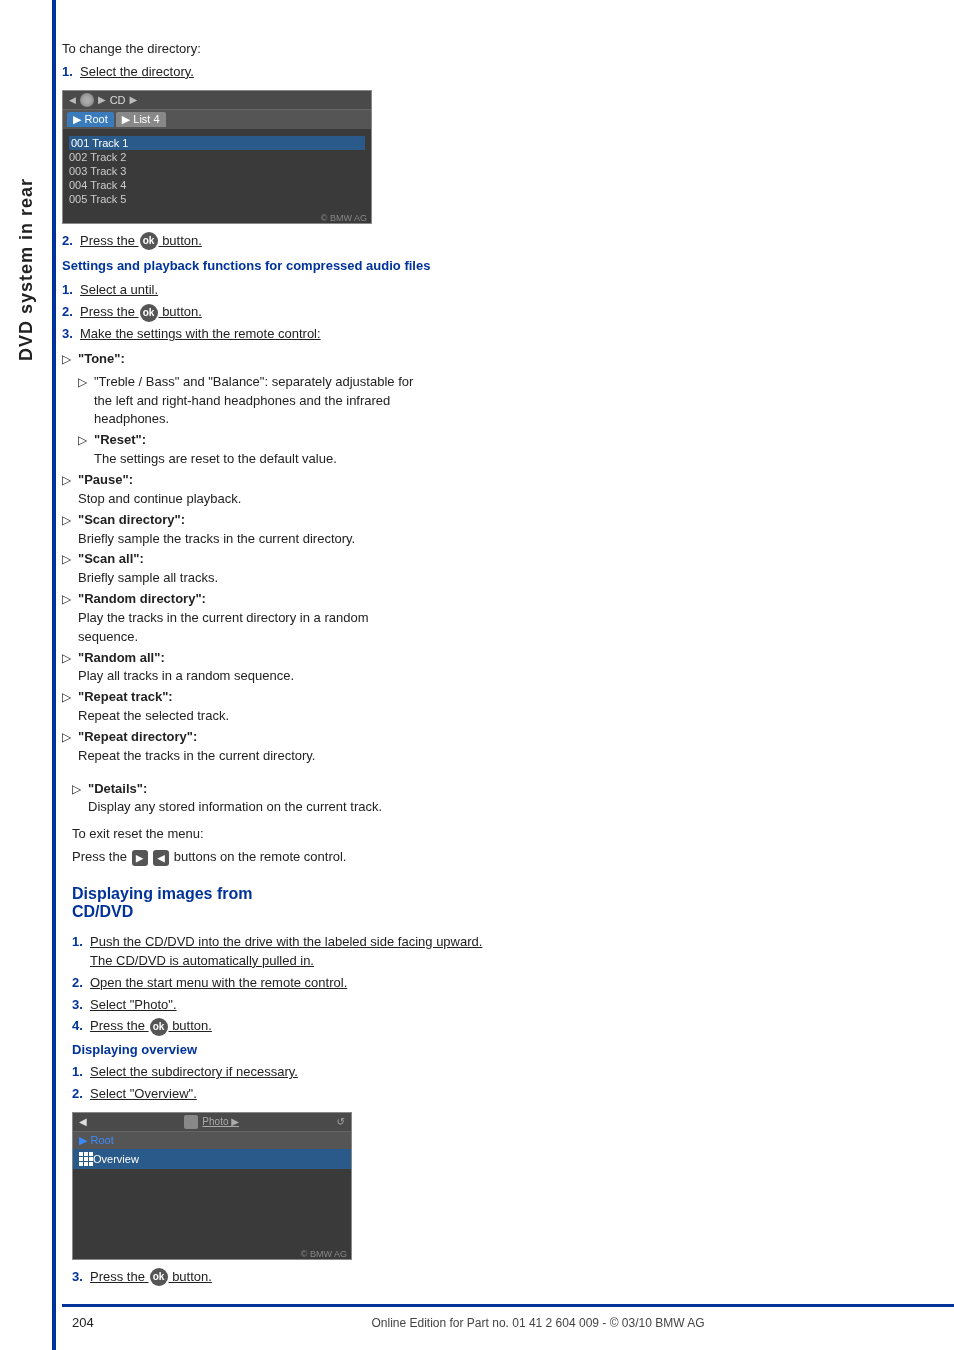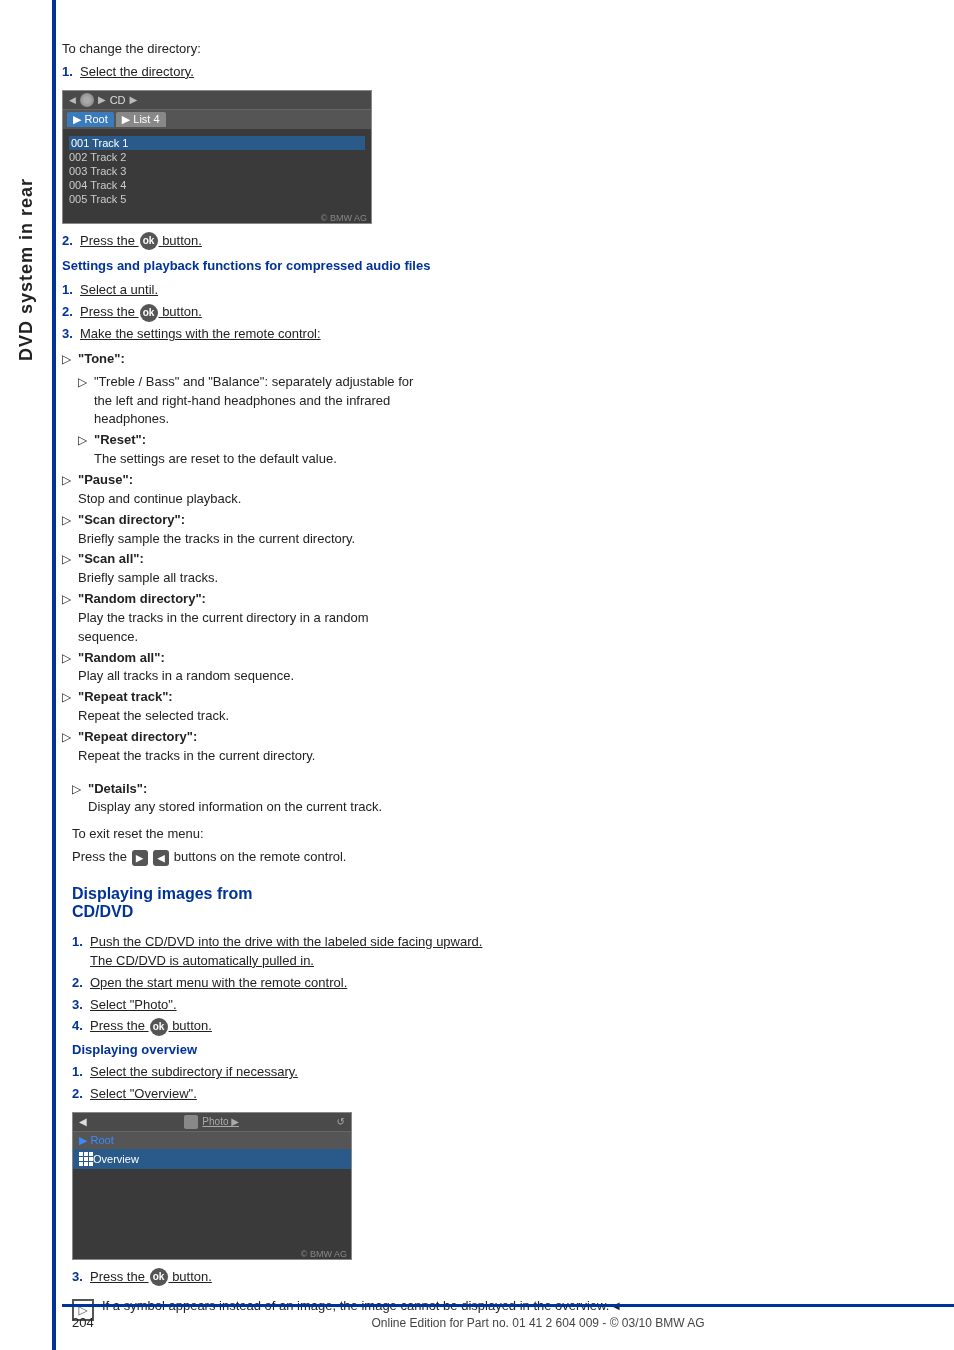--- a/index.html
+++ b/index.html
@@ -613,24 +613,20 @@
     </div>
 
     <ol class="num-list">
       <li>
         <span class="num" style="color:#003399;">3.</span>
         <span class="content">Press the <span class="ok-btn">ok</span> button.</span>
       </li>
     </ol>
 
 
-    <div class="note-box">
-      <div class="triangle-symbol"></div>
-      <p>If a symbol appears instead of an image, the image cannot be displayed in the overview.◄</p>
-    </div>
 
   </div>
 
 </div>
 
 <div class="footer">
   <div class="page-num">204</div>
   <div class="footer-text">Online Edition for Part no. 01 41 2 604 009 - © 03/10 BMW AG</div>
 </div>
 

